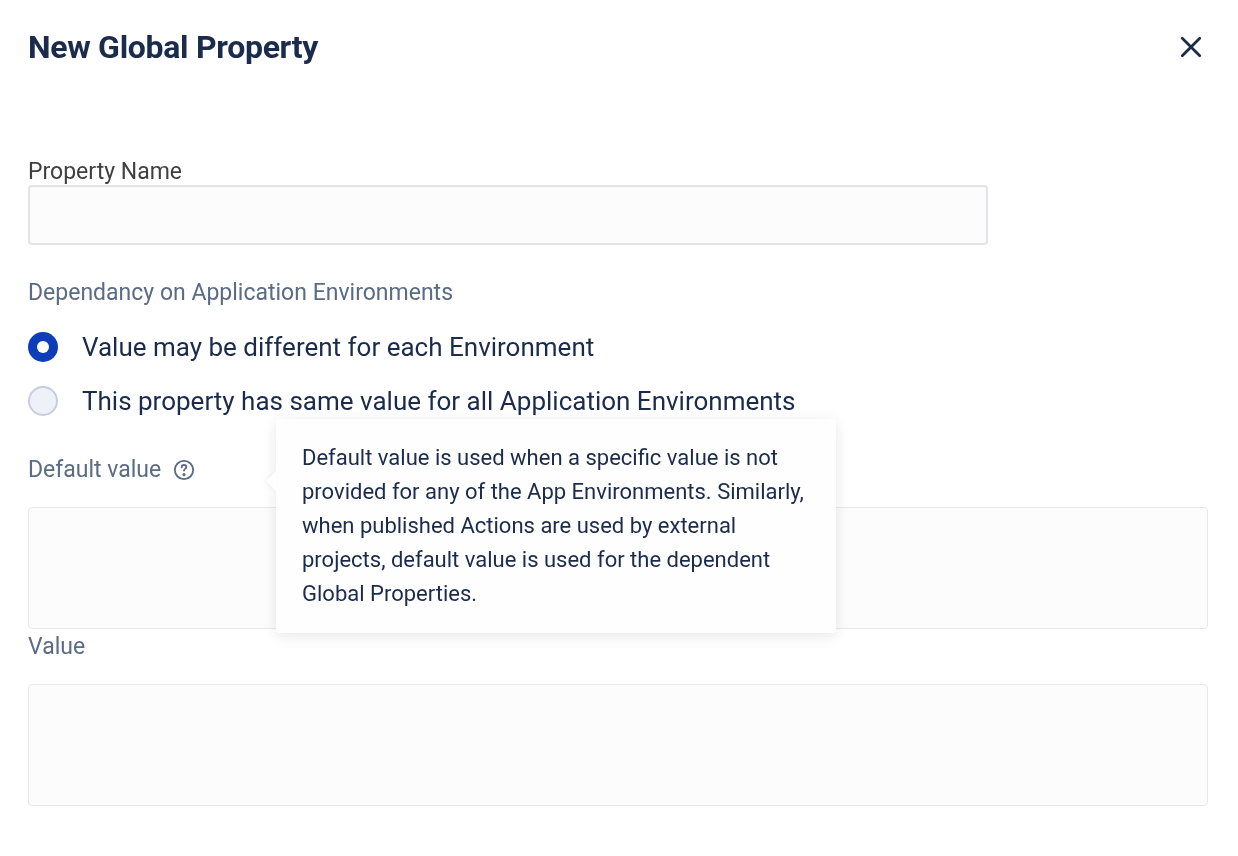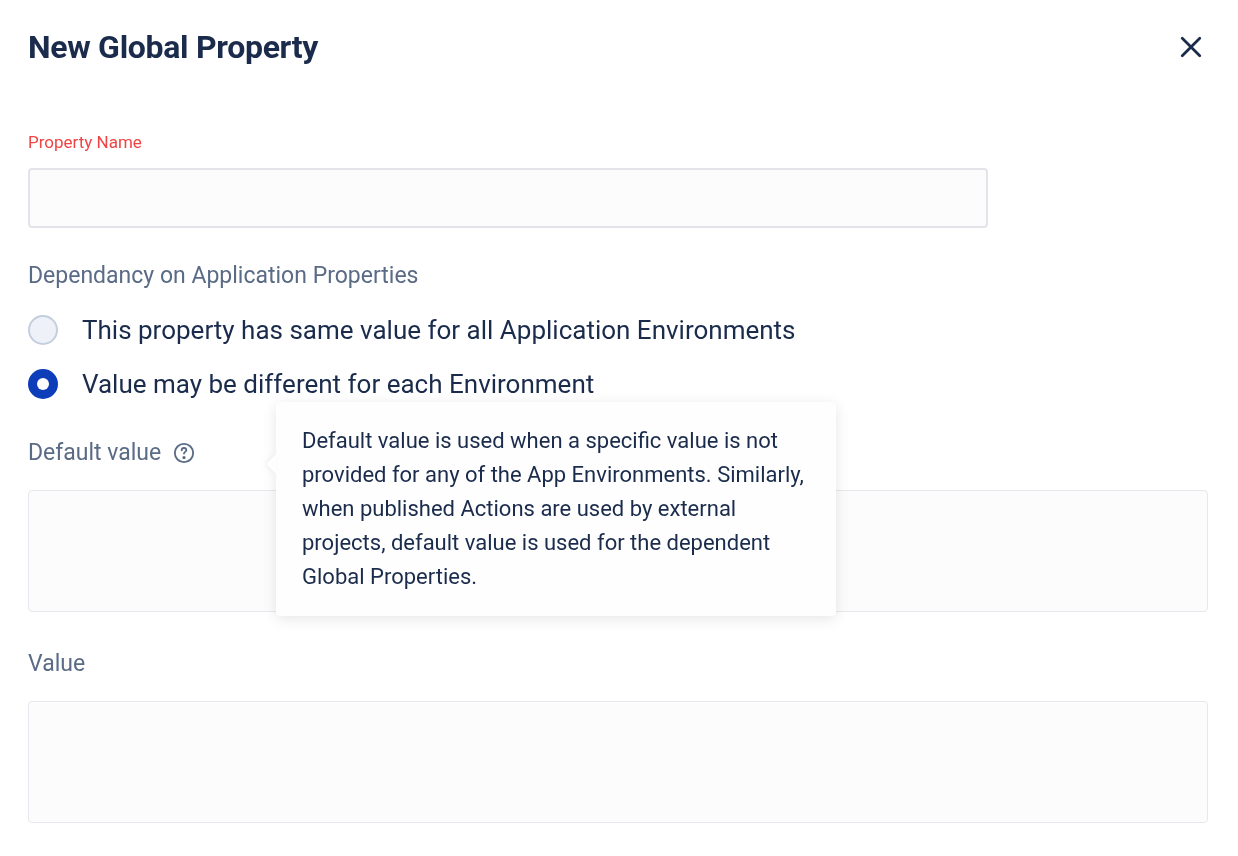--- a/index.html
+++ b/index.html
@@ -15,21 +15,21 @@
       width: 1238px;
       height: 856px;
       padding: 28px;
       position: relative;
     }
     
     .header {
       display: flex;
       justify-content: space-between;
       align-items: center;
-      margin-bottom: 66px;
+      margin-bottom: 92px;
     }
     
     .title {
       font-size: 32px;
       font-weight: 700;
       color: #1a2b4c;
       letter-spacing: -0.3px;
     }
     
     .close-btn {
@@ -45,23 +45,23 @@
     .close-btn svg {
       width: 30px;
       height: 30px;
     }
     
     .form-group {
       margin-bottom: 34px;
     }
     
     .label {
-      font-size: 17px;
-      color: #ef4444;
-      margin-bottom: 16px;
+      font-size: 23px;
+      color: #404040;
+      margin-bottom: 0;
       display: flex;
       align-items: center;
       gap: 10px;
     }
     
     .text-input {
       width: 960px;
       height: 60px;
       border: 2px solid #e2e4e9;
       border-radius: 4px;
@@ -127,21 +127,20 @@
       border-radius: 50%;
       background: #ffffff;
     }
     
     .radio-label {
       font-size: 26px;
       color: #1a2b4c;
     }
     
     .field-section {
-      margin-bottom: 34px;
       position: relative;
     }
     
     .help-icon {
       width: 22px;
       height: 22px;
       display: inline-flex;
       align-items: center;
       justify-content: center;
       cursor: pointer;
@@ -205,31 +204,31 @@
     </svg>
   </div>
 </div>
 
 <div class="form-group">
   <div class="label">Property Name</div>
   <input type="text" class="text-input" value="" style="">
 </div>
 
 <div class="form-group">
-  <div class="section-label">Dependancy on Application Properties</div>
+  <div class="section-label">Dependancy on Application Environments</div>
 
   <div class="radio-group">
+    <div class="radio-option">
+      <div class="radio-btn selected"></div>
+      <span class="radio-label">Value may be different for each Environment</span>
+    </div>
+
     <div class="radio-option">
       <div class="radio-btn unselected"></div>
       <span class="radio-label">This property has same value for all Application Environments</span>
-    </div>
-
-    <div class="radio-option">
-      <div class="radio-btn selected"></div>
-      <span class="radio-label">Value may be different for each Environment</span>
     </div>
   </div>
 </div>
 
 <div class="field-section">
   <div class="label-with-help">
     <span class="label-text">Default value</span>
     <span class="help-icon">
       <svg viewBox="0 0 24 24" fill="none" stroke="#5a6b85" stroke-width="2">
         <circle cx="12" cy="12" r="10"></circle>

